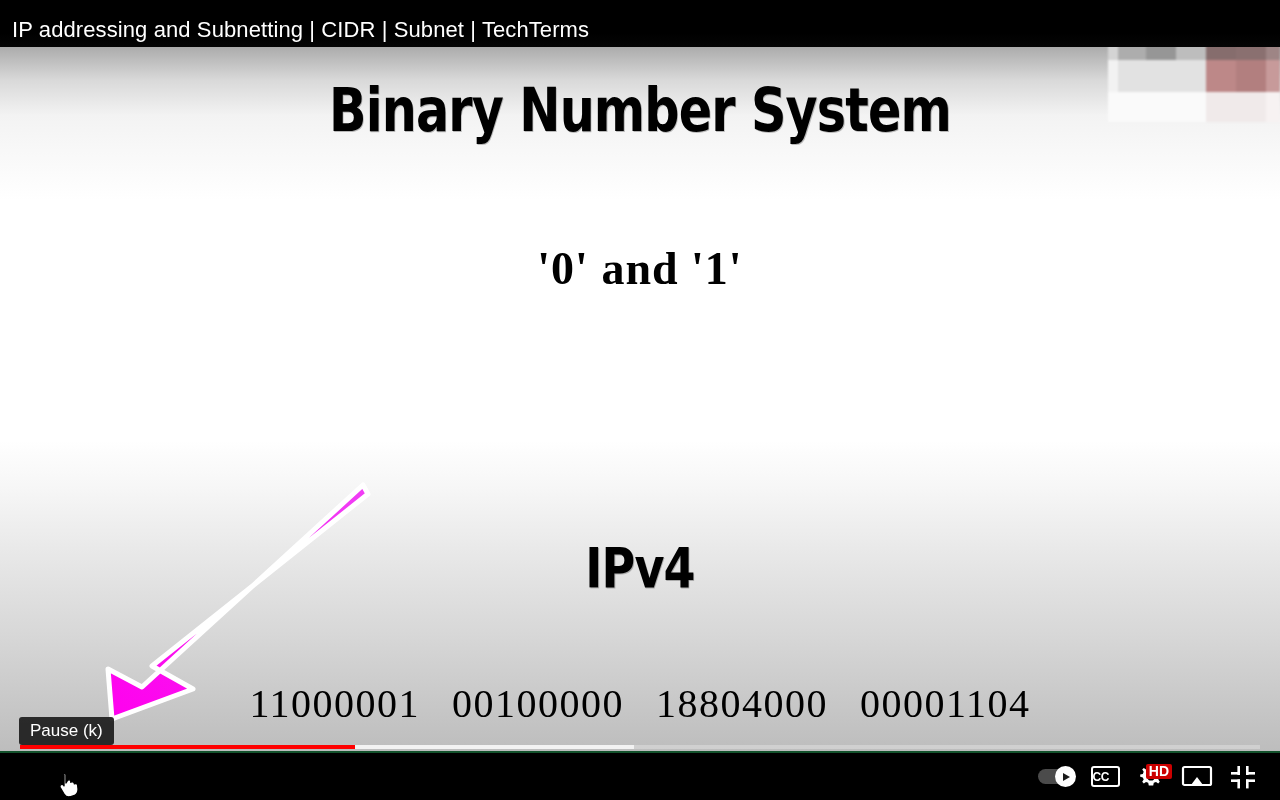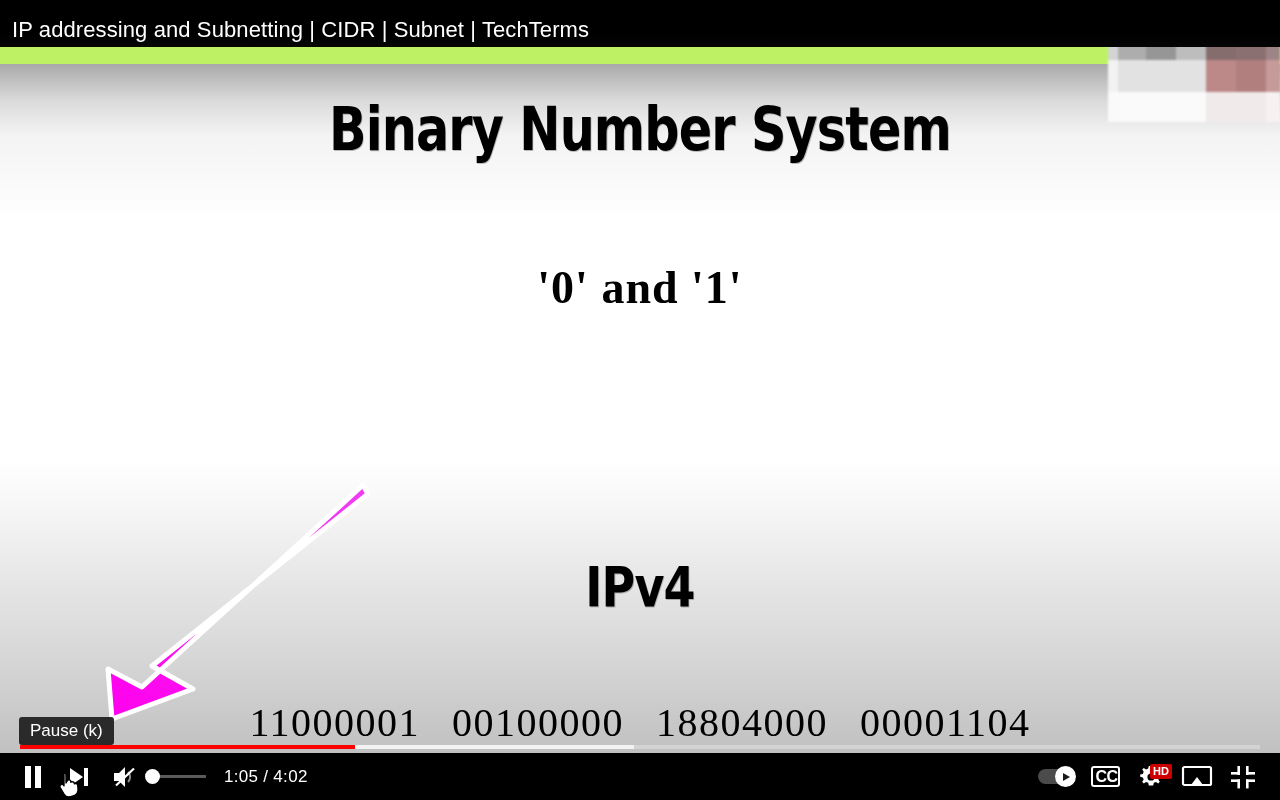--- a/index.html
+++ b/index.html
@@ -9,21 +9,21 @@
     height: 800px;
     overflow: hidden;
     background: #000;
     font-family: "Liberation Sans", sans-serif;
   }
 
   #player {
     position: relative;
     width: 1280px;
     height: 800px;
-    background: #bef264;
+    background: #14532d;
     overflow: hidden;
   }
 
   
   #title-bar {
     position: absolute;
     left: 0; top: 0;
     width: 1280px;
     height: 47px;
     background: linear-gradient(to bottom, #000 0%, #000 70%, #050505 100%);
@@ -37,21 +37,21 @@
     font-size: 22px;
     font-weight: 400;
     letter-spacing: 0.1px;
     white-space: nowrap;
     font-family: "Liberation Sans", sans-serif;
   }
 
   
   #video-area {
     position: absolute;
-    left: 0; top: 64px;
+    left: 0; top: 45px;
     width: 1280px;
     height: 706px;
     background:
       linear-gradient(to bottom,
         #a9a9a9 0%,
         #d9d9d9 5%,
         #f3f3f3 10%,
         #ffffff 22%,
         #ffffff 56%,
         #f6f6f6 63%,
@@ -269,36 +269,36 @@
   }
 
   
   #cc-box {
     width: 29px;
     height: 21px;
     border: 2px solid #fff;
     border-radius: 3px;
     display: flex;
     align-items: center;
-    justify-content: flex-end;
+    justify-content: flex-start;
     color: #fff;
-    font-size: 16px;
+    font-size: 12px;
     font-weight: 700;
     letter-spacing: -0.5px;
     font-family: "Liberation Sans", sans-serif;
   }
 
   
   #hd-badge {
     position: absolute;
     right: 2px;
     top: 11px;
     background: #cc0000;
     color: #fff;
-    font-size: 11px;
+    font-size: 14px;
     font-weight: 700;
     line-height: 13px;
     padding: 1px 3px 1px 3px;
     border-radius: 2px;
     font-family: "Liberation Sans", sans-serif;
   }
 
   
   #mouse-cursor {
     position: absolute;
@@ -379,51 +379,20 @@
       <div id="progress-played" style="width: 27%;"></div>
     </div>
   </div>
 
   <div id="pause-tooltip">
     <span>Pause (k)</span>
   </div>
 
   <div id="control-bar">
 
-    <div id="controls-left">
-
-      <div class="ctrl-btn">
-        <svg width="22" height="24" viewBox="0 0 22 24">
-          <rect x="3" y="1" width="6" height="22" fill="#ffffff"></rect>
-          <rect x="13" y="1" width="6" height="22" fill="#ffffff"></rect>
-        </svg>
-      </div>
-
-      <div class="ctrl-btn">
-        <svg width="22" height="20" viewBox="0 0 22 20">
-          <polygon points="2,1 2,19 15,10" fill="#ffffff"></polygon>
-          <rect x="16" y="1" width="4" height="18" fill="#ffffff"></rect>
-        </svg>
-      </div>
-
-      <div class="ctrl-btn">
-        <svg width="26" height="24" viewBox="0 0 26 24">
-          <polygon points="2,8 7,8 13,2 13,22 7,16 2,16" fill="#ffffff"></polygon>
-          <line x1="4" y1="20.5" x2="22" y2="3.5" stroke="#ffffff" stroke-width="2.2"></line>
-          <path d="M16,7 a7,7 0 0 1 0,10" fill="none" stroke="#ffffff" stroke-width="2" opacity="0.55"></path>
-        </svg>
-      </div>
-
-      <div id="volume-slider">
-        <div id="volume-track"></div>
-        <div id="volume-knob"></div>
-      </div>
-
-      <div id="time-display">1:05 / 4:02</div>
-    </div>
 
     <div id="controls-right">
 
       <div id="autoplay-toggle">
         <div id="autoplay-track">
           <div id="autoplay-knob">
             <svg width="10" height="10" viewBox="0 0 10 10">
               <polygon points="2,1 2,9 9,5" fill="#1a1a1a"></polygon>
             </svg>
           </div>

